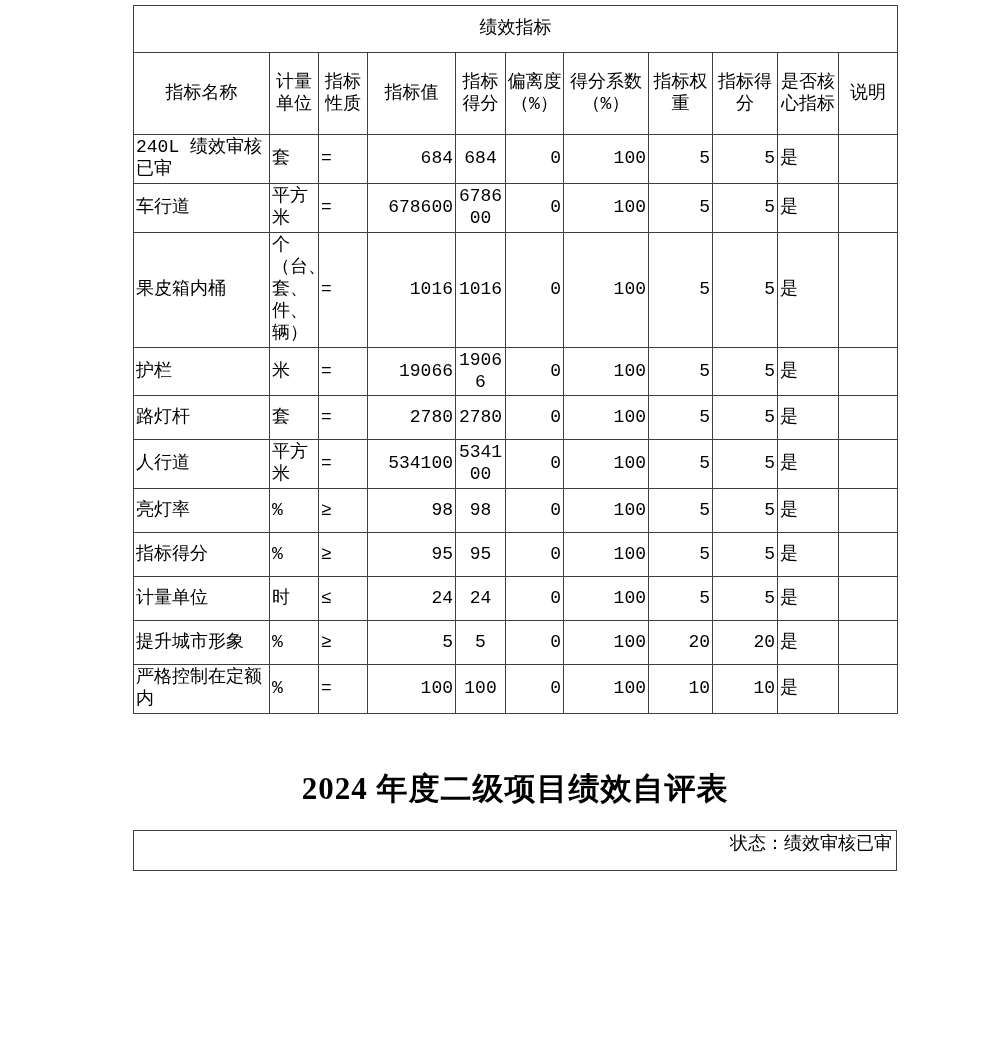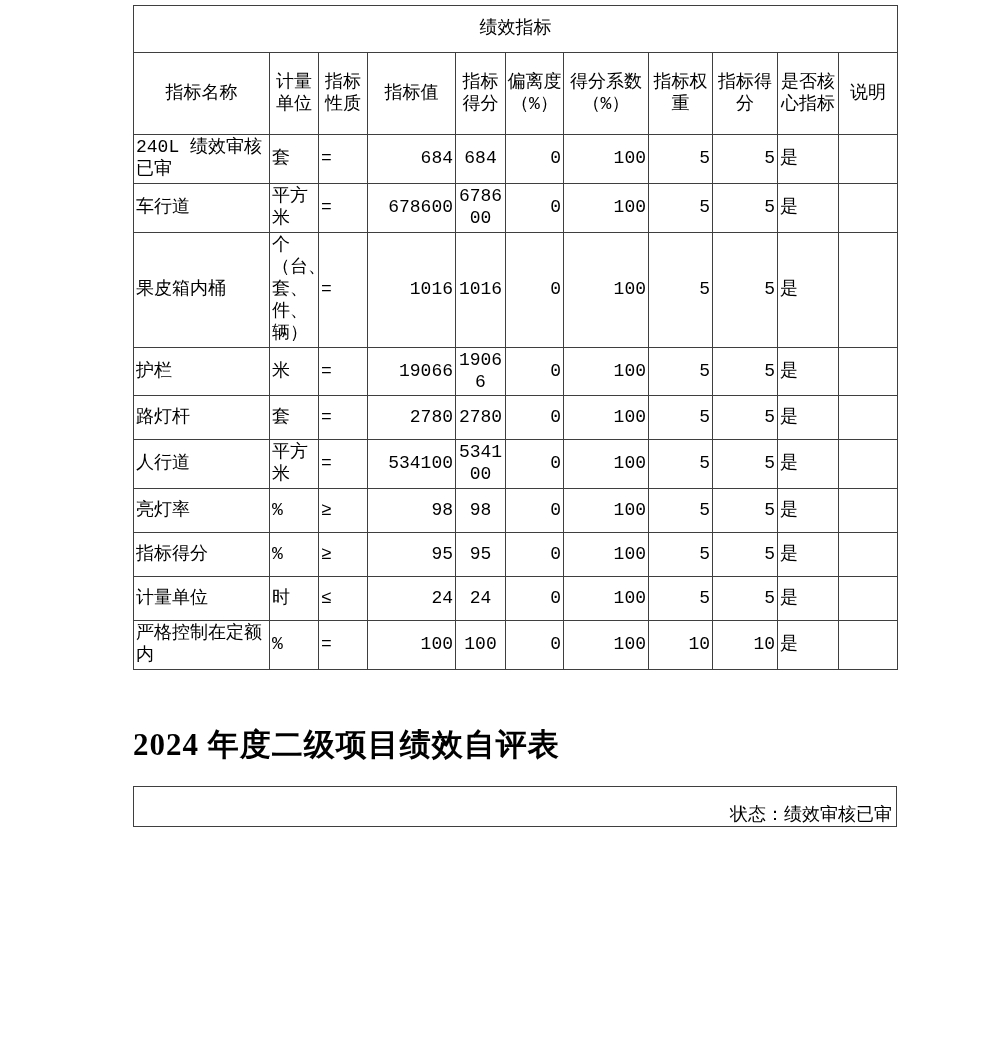--- a/index.html
+++ b/index.html
@@ -49,34 +49,34 @@
   td.c-target    { text-align: right; padding-right: 3px; }
   td.c-completed { text-align: center; padding-left: 2px; padding-right: 2px; word-break: break-all; }
   td.c-deviation { text-align: right; padding-right: 3px; }
   td.c-coef      { text-align: right; padding-right: 2px; }
   td.c-weight    { text-align: right; padding-right: 4px; }
   td.c-score     { text-align: right; padding-right: 4px; }
   td.c-core      { text-align: left;  padding-left: 1px; }
   td.c-note      { text-align: left; }
   .doc-title {
     width: 764px;
-    text-align: left;
+    text-align: center;
     margin: 54px 0 20px 0;
     font-size: 31px;
     font-weight: bold;
     letter-spacing: 1px;
     white-space: nowrap;
   }
   .status-box {
     width: 764px;
     height: 41px;
     border: 1px solid #3f3f3f;
     box-sizing: border-box;
     display: flex;
-    align-items: flex-end;
+    align-items: flex-start;
     justify-content: flex-end;
     padding-right: 4px;
     font-size: 18px;
   }
 </style>
 </head>
 <body>
 
 <div class="sheet">
 
@@ -224,20 +224,33 @@
       <td class="c-target">24</td>
       <td class="c-completed">24</td>
       <td class="c-deviation">0</td>
       <td class="c-coef">100</td>
       <td class="c-weight">5</td>
       <td class="c-score">5</td>
       <td class="c-core">是</td>
       <td class="c-note"></td>
     </tr>
         <tr>
+      <td class="c-name">提升城市形象</td>
+      <td class="c-unit">%</td>
+      <td class="c-nature">≥</td>
+      <td class="c-target">5</td>
+      <td class="c-completed">5</td>
+      <td class="c-deviation">0</td>
+      <td class="c-coef">100</td>
+      <td class="c-weight">20</td>
+      <td class="c-score">20</td>
+      <td class="c-core">是</td>
+      <td class="c-note"></td>
+    </tr>
+        <tr>
       <td class="c-name">严格控制在定额内</td>
       <td class="c-unit">%</td>
       <td class="c-nature">=</td>
       <td class="c-target">100</td>
       <td class="c-completed">100</td>
       <td class="c-deviation">0</td>
       <td class="c-coef">100</td>
       <td class="c-weight">10</td>
       <td class="c-score">10</td>
       <td class="c-core">是</td>

